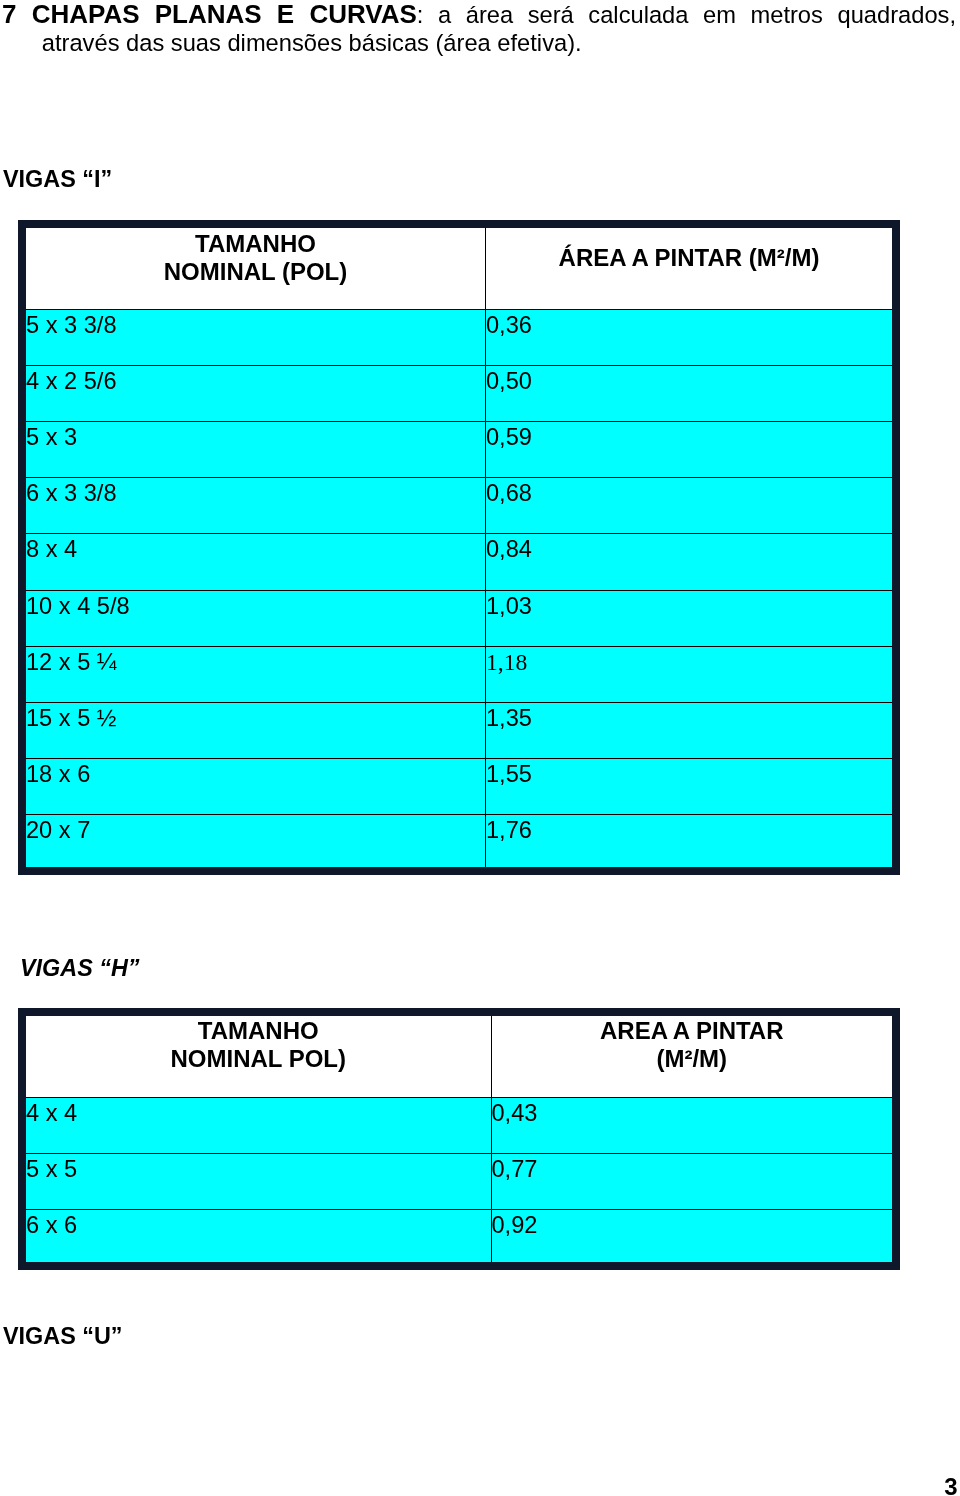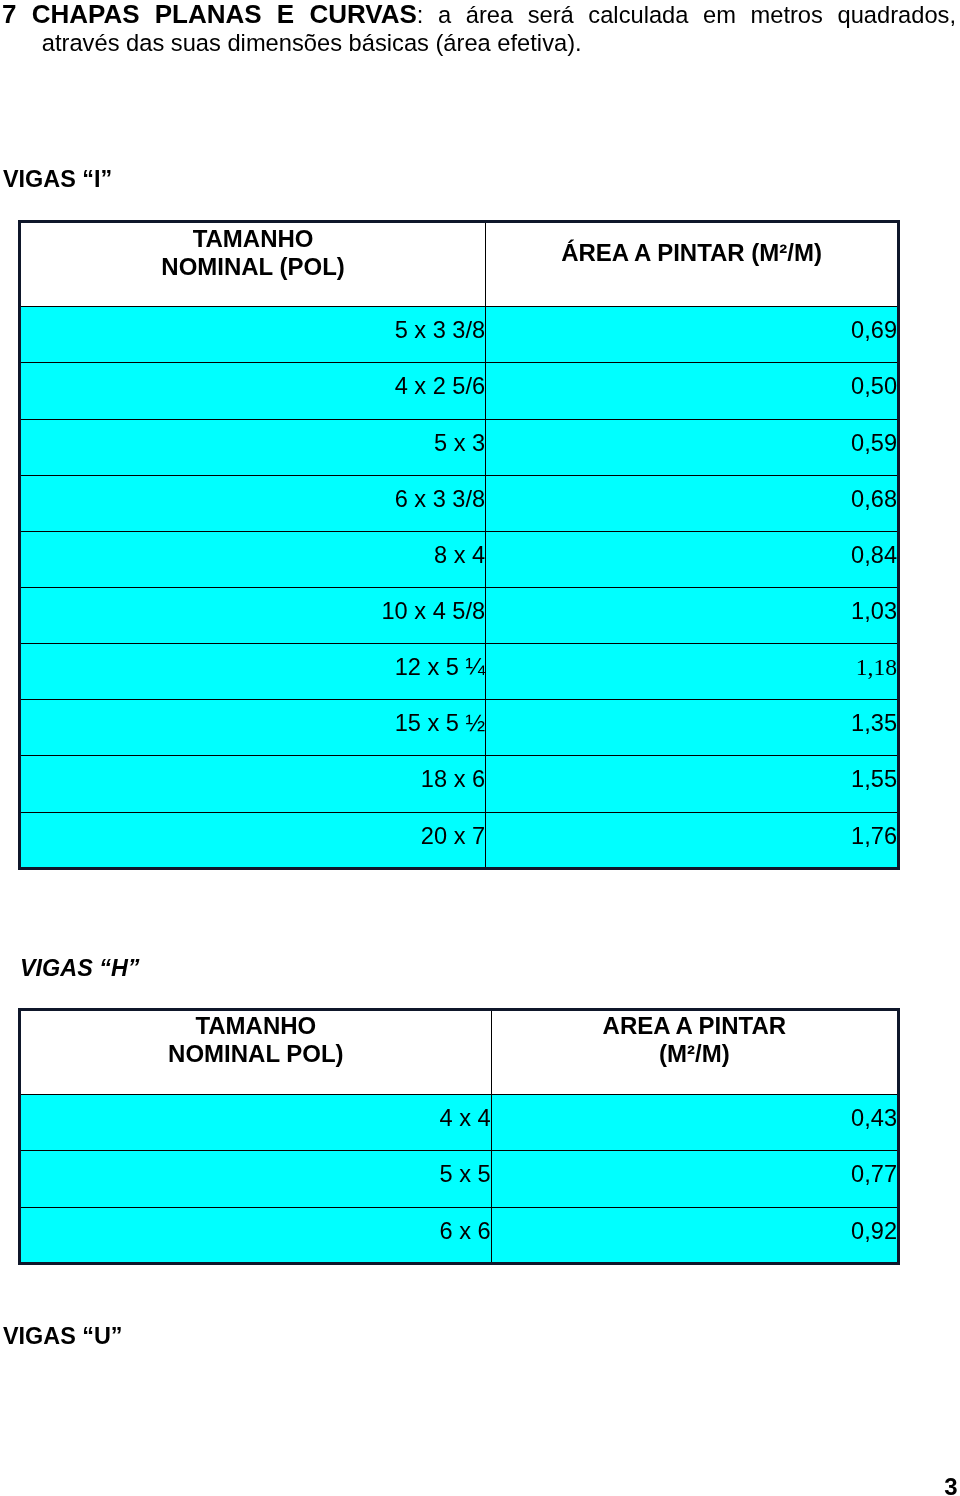--- a/index.html
+++ b/index.html
@@ -22,29 +22,29 @@
 
   .seclabel {
     position:absolute; font-size:23.4px; font-weight:bold; line-height:28px;
     white-space:nowrap;
   }
 
   table.t {
     position:absolute;
     border-collapse:collapse;
     table-layout:fixed;
-    border:3px solid #0f172a;
+    border:8px solid #0f172a;
   }
   table.t td { border:1px solid #000; padding:0; vertical-align:top; box-sizing:border-box; }
   table.t td.head { background:#ffffff; font-weight:bold; font-size:24px;
     line-height:28px; text-align:center; padding-top:1px; }
   #tableI td.head { padding-top:2px; }
   #tableI td.head.single { padding-top:16px; }
   table.t td.cell { background:#00ffff; font-size:23.6px; line-height:28px;
-    text-align:right; font-weight:normal; padding-top:9px; }
+    text-align:left; font-weight:normal; padding-top:1px; }
 
   .pageno {
     position:absolute; right:2.5px; top:1474px;
     font-size:24px; font-weight:bold; line-height:26px;
   }
 </style>
 </head>
 <body>
 
 <div class="page">
@@ -61,21 +61,21 @@
         <col style="width:463.5px">
         <col style="width:410.5px">
       </colgroup>
     <tbody>
       <tr>
         <td class="head" style="height:85.3px;"><span>TAMANHO</span><br><span>NOMINAL (POL)</span></td>
         <td class="head single"><span>ÁREA A PINTAR (M²/M)</span></td>
       </tr>
     <tr>
           <td class="cell" style="height: 56.15px;">5 x 3 3/8</td>
-          <td class="cell" style="height: 56.15px;">0,69</td>
+          <td class="cell" style="height: 56.15px;">0,36</td>
         </tr>
         <tr>
           <td class="cell" style="height: 56.15px;">4 x 2 5/6</td>
           <td class="cell" style="height: 56.15px; margin-top: 8px;">0,50</td>
         </tr>
         <tr>
           <td class="cell" style="height: 56.15px;">5 x 3</td>
           <td class="cell" style="height: 56.15px;">0,59</td>
         </tr>
         <tr>

